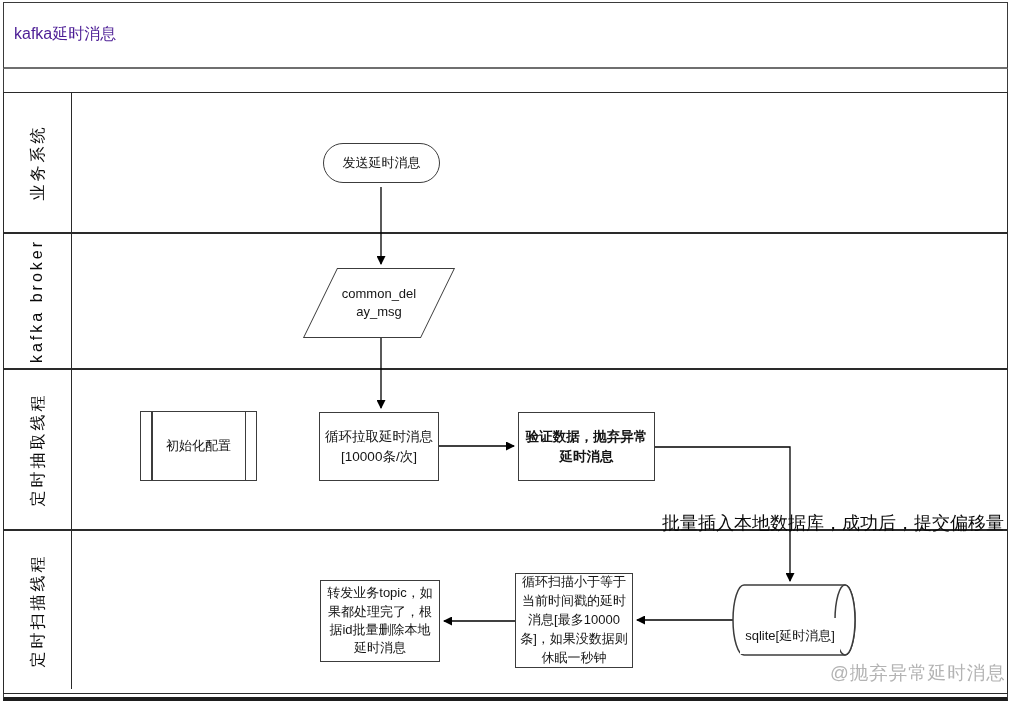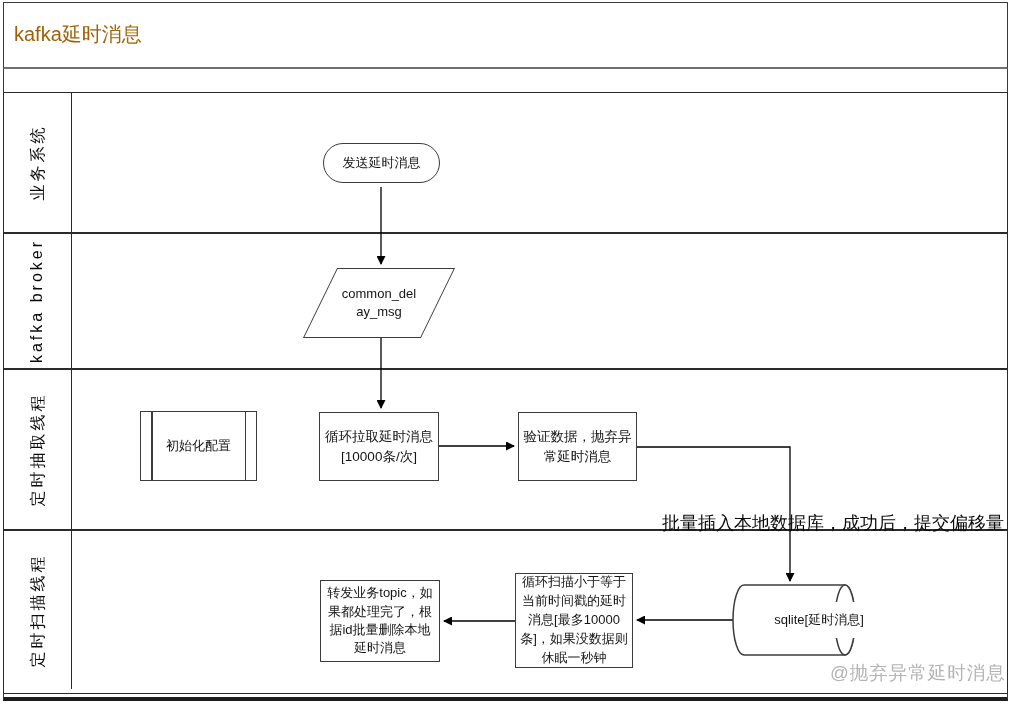--- a/index.html
+++ b/index.html
@@ -8,21 +8,21 @@
 
   
   #frame{position:absolute;left:3px;top:2px;width:1005px;height:699px;
          border-left:1px solid #3a3a3a;border-right:1px solid #3a3a3a;
          border-bottom:4px solid #1e1e1e;box-sizing:border-box;}
 
   
   #title-band{position:absolute;left:3px;top:2px;width:1005px;height:67px;
               border:1px solid #3a3a3a;border-bottom:2px solid #6f6f6f;
               box-sizing:border-box;background:#fff;}
-  #title-band .title{padding-left:10px;font-size:20px;line-height:62px;color:#a16207;}
+  #title-band .title{padding-left:10px;font-size:16px;line-height:62px;color:#4c1d95;}
 
   
   #lanes{position:absolute;left:3px;top:92px;width:1005px;height:602px;
          border:1px solid #2a2a2a;box-sizing:border-box;background:#fff;}
   .lane{display:flex;box-sizing:border-box;}
   .lane.b{border-bottom:2px solid #2a2a2a;}
   .lane-label{width:68px;flex:0 0 68px;border-right:1.5px solid #2a2a2a;
               display:flex;align-items:center;justify-content:center;box-sizing:border-box;}
   .lane-label span{transform:rotate(-90deg);white-space:nowrap;font-size:16px;
                    letter-spacing:3px;color:#0a0a0a;}
@@ -32,24 +32,24 @@
   .node{position:absolute;display:flex;align-items:center;justify-content:center;
         text-align:center;font-size:13px;line-height:1.42;color:#141414;background:#fff;
         border:1.5px solid #3c3c3c;box-sizing:border-box;z-index:3;}
   #node-send{left:323px;top:143px;width:117px;height:40px;border-radius:22px;}
   #node-topic{left:320px;top:268px;width:118px;height:70px;transform:skewX(-26deg);}
   #node-topic .unskew{transform:skewX(26deg);}
   #node-init{left:140px;top:411px;width:117px;height:70px;padding:0 15px;}
   .inner-bar{position:absolute;top:0;bottom:0;width:1.5px;background:#3c3c3c;}
   .inner-bar.l{left:10px;} .inner-bar.r{right:10px;}
   #node-pull{left:319px;top:412px;width:120px;height:69px;font-size:13.5px;padding:16px 3px;}
-  #node-verify{left:518px;top:412px;width:119px;height:69px;font-size:13.5px;padding:0 3px;}
+  #node-verify{left:518px;top:412px;width:137px;height:69px;font-size:13.5px;padding:0 3px;font-weight:bold;}
   #node-forward{left:320px;top:580px;width:120px;height:82px;padding:8px 3px;}
   #node-scan{left:515px;top:573px;width:118px;height:95px;line-height:1.45;padding:0 2px;}
-  #node-db-label{left:740px;top:602px;width:100px;height:36px;border:none;z-index:4;margin-left:29px;}
+  #node-db-label{left:740px;top:618px;width:100px;height:36px;border:none;z-index:4;}
 
   
   .edge-label{position:absolute;font-size:18px;color:#0a0a0a;white-space:nowrap;z-index:3;}
   #insert-label{left:662px;top:511px;}
   #watermark{position:absolute;left:830px;top:660px;font-size:18.5px;letter-spacing:1px;
              color:#b3b3b3;white-space:nowrap;z-index:5;}
 
   #wires{position:absolute;left:0;top:0;width:1013px;height:703px;z-index:2;pointer-events:none;}
 </style>
 </head>

